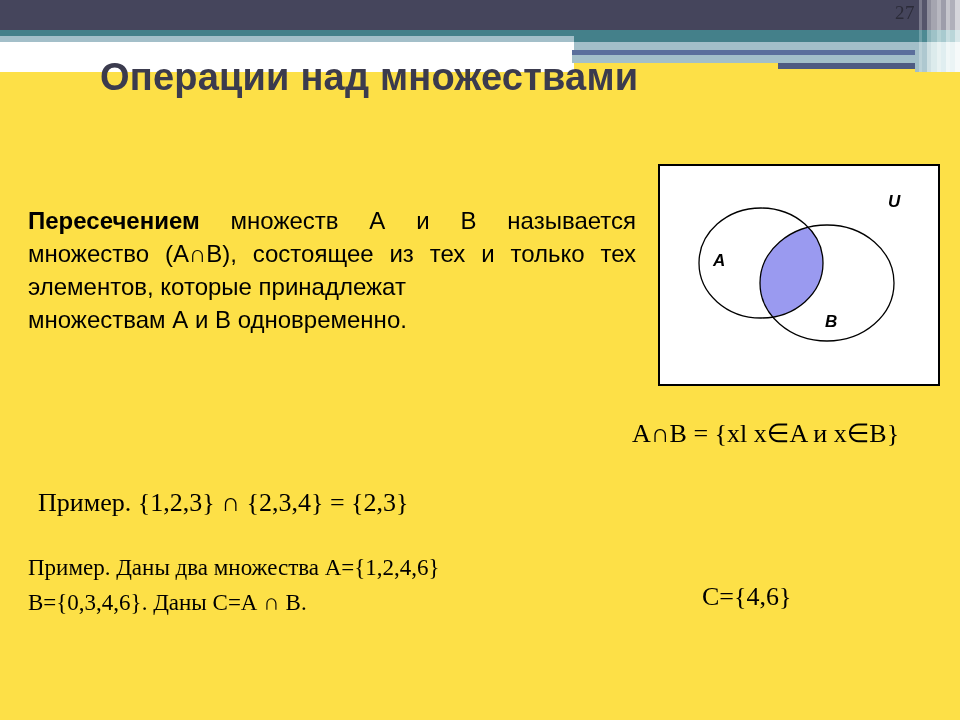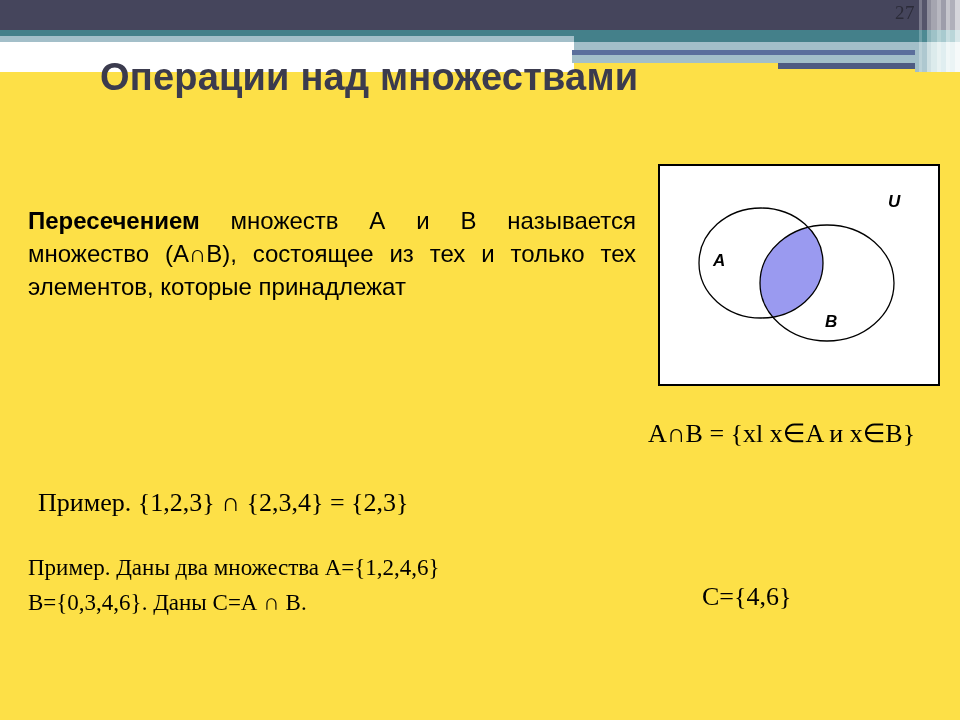--- a/index.html
+++ b/index.html
@@ -170,21 +170,21 @@
   .lbl-b { left: 165px; top: 146px; }
 
   
   .formula {
     position: absolute;
     font-family: "Liberation Serif", serif;
     font-size: 26px;
     color: #000000;
     white-space: nowrap;
   }
-  .f-intersect { left: 648px; top: 418px; }
+  .f-intersect { left: 632px; top: 418px; }
   .f-example1  { left: 38px;  top: 488px; }
   .f-answer    { left: 682px; top: 582px; margin-left: 20px; }
 
   .example2 {
     position: absolute;
     left: 28px;
     top: 550px;
     font-family: "Liberation Serif", serif;
     font-size: 23px;
     line-height: 35px;
@@ -222,20 +222,21 @@
         <div class="vs" style="left: 40px; width: 5px; background: linear-gradient(rgb(214, 214, 219) 0px, rgb(214, 214, 219) 30px, rgb(216, 232, 234) 30px, rgb(216, 232, 234) 42px, rgb(246, 250, 250) 42px, rgb(246, 250, 250) 72px);"></div>
       </div>
   </div>
 
   <div class="pagenum">27</div>
 
   <div class="title">Операции над множествами</div>
 
   <div class="definition">
     <b>Пересечением</b><span> множеств А и В называется множество (А∩В), состоящее из тех и только тех элементов, которые принадлежат</span>
+    <span class="lastline">множествам      А и В одновременно.</span>
   </div>
 
   <div class="venn">
     <svg width="278" height="218" viewBox="0 0 278 218">
       <defs>
         <clipPath id="clipA">
           <ellipse cx="101" cy="97" rx="62" ry="55"></ellipse>
         </clipPath>
       </defs>
 

